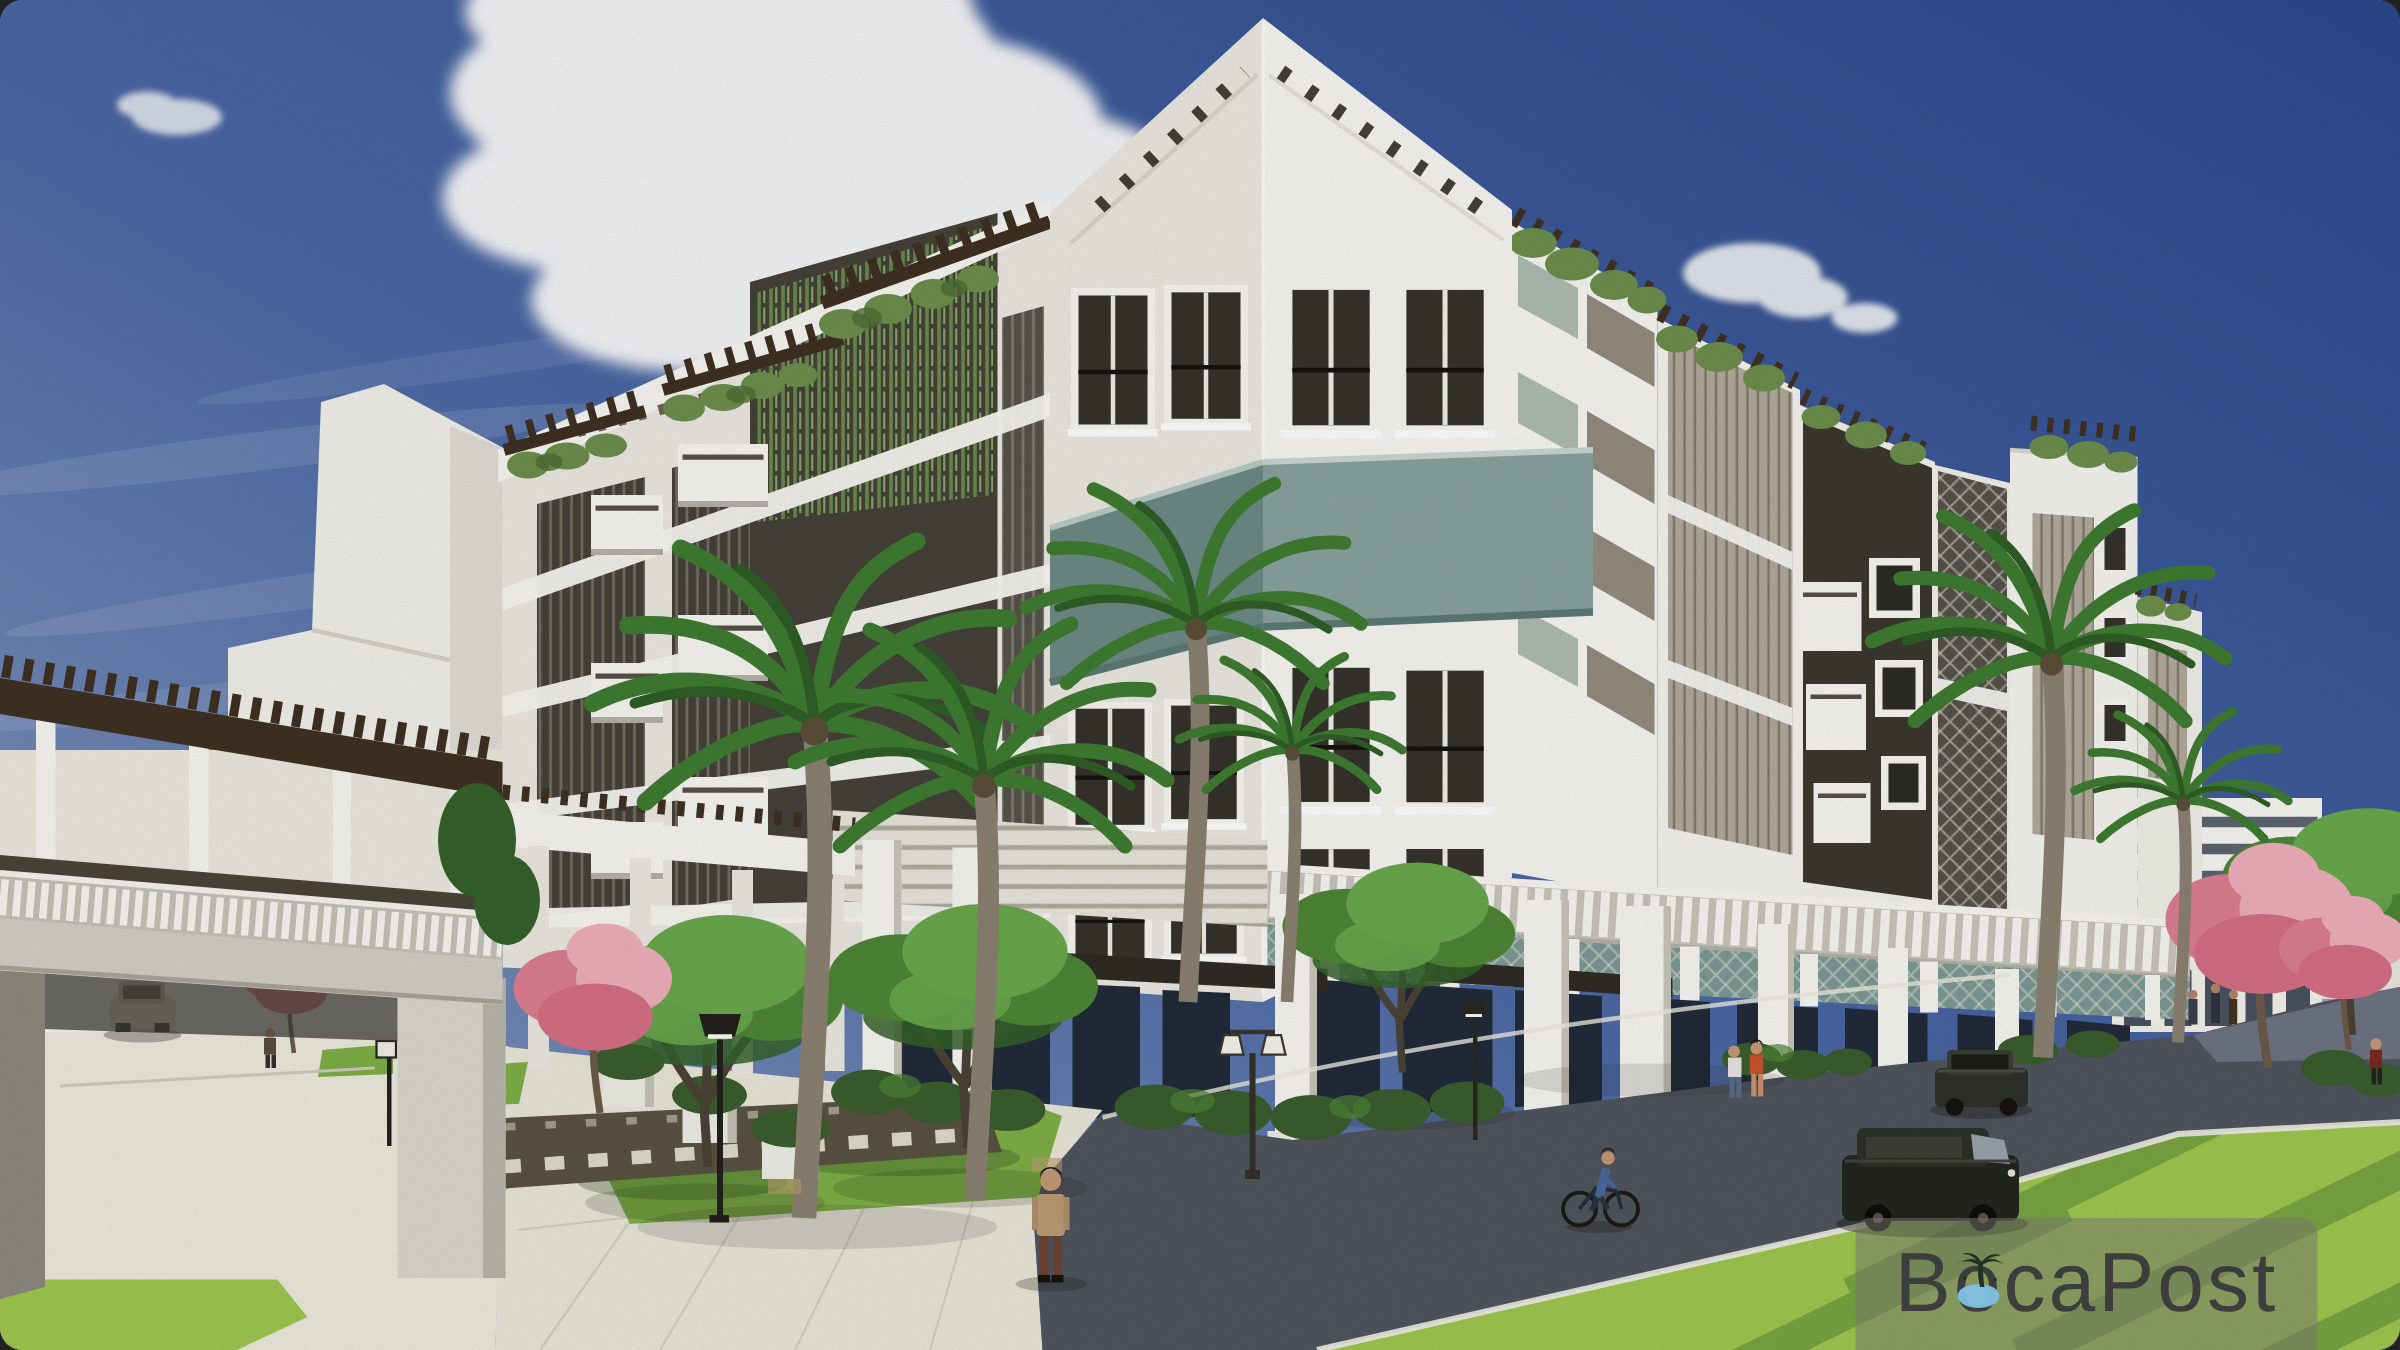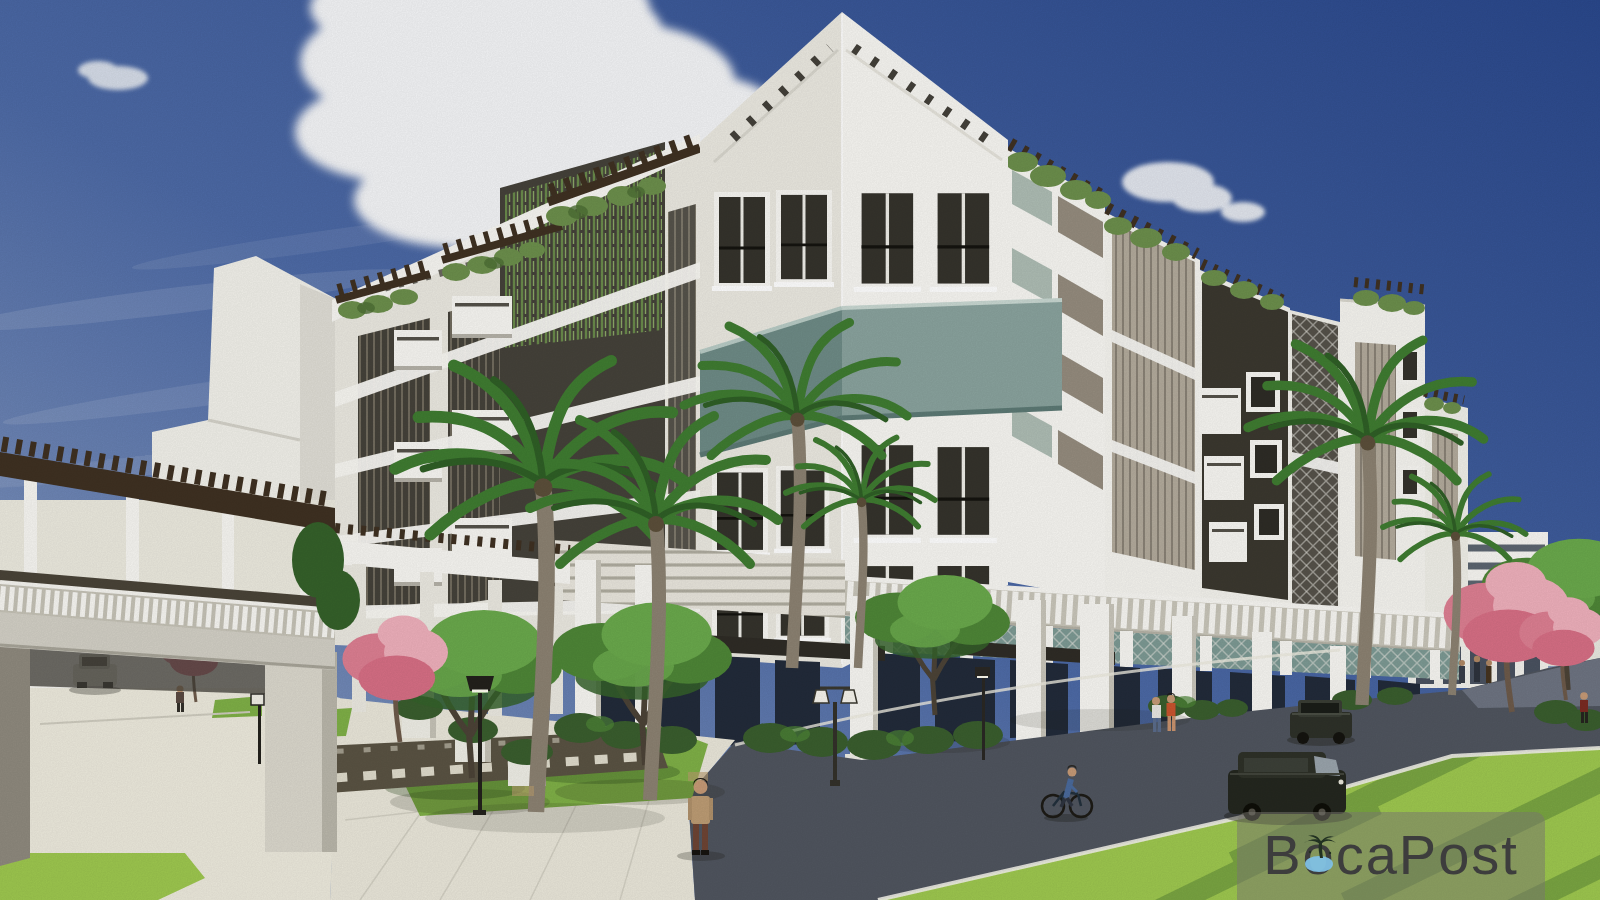--- a/index.html
+++ b/index.html
@@ -1,17 +1,17 @@
 <!DOCTYPE html>
 <html><head>
 <meta charset="utf-8">
 <style>
   html,body{margin:0;padding:0;background:#222;}
   .stage{position:relative;width:1600px;height:900px;overflow:hidden;background:#4d6aa6;
-         font-family:"Liberation Sans",sans-serif;}
+         font-family:"Liberation Sans",sans-serif;border-radius:15px;}
   .stage svg{position:absolute;inset:0;display:block;}
   .wm-text{font-family:"Liberation Sans",sans-serif;font-weight:300;letter-spacing:2px;}
 </style>
 </head>
 <body>
 
 <div class="stage">
 <svg viewBox="0 0 1600 900" width="1600" height="900" xmlns="http://www.w3.org/2000/svg">
   <defs>
     <linearGradient id="skyG" x1="0" y1="1" x2="1" y2="0">

